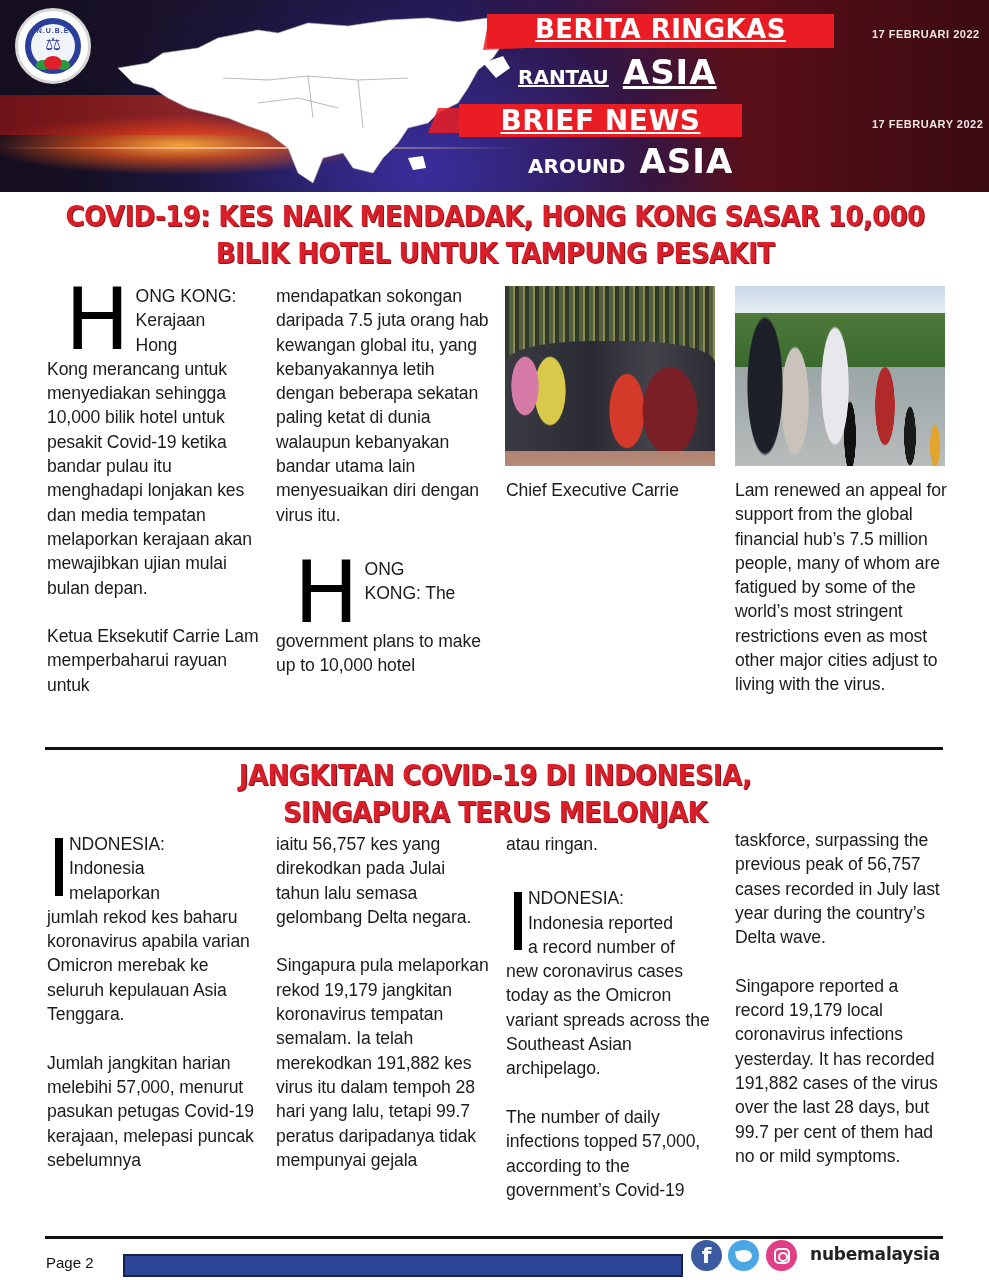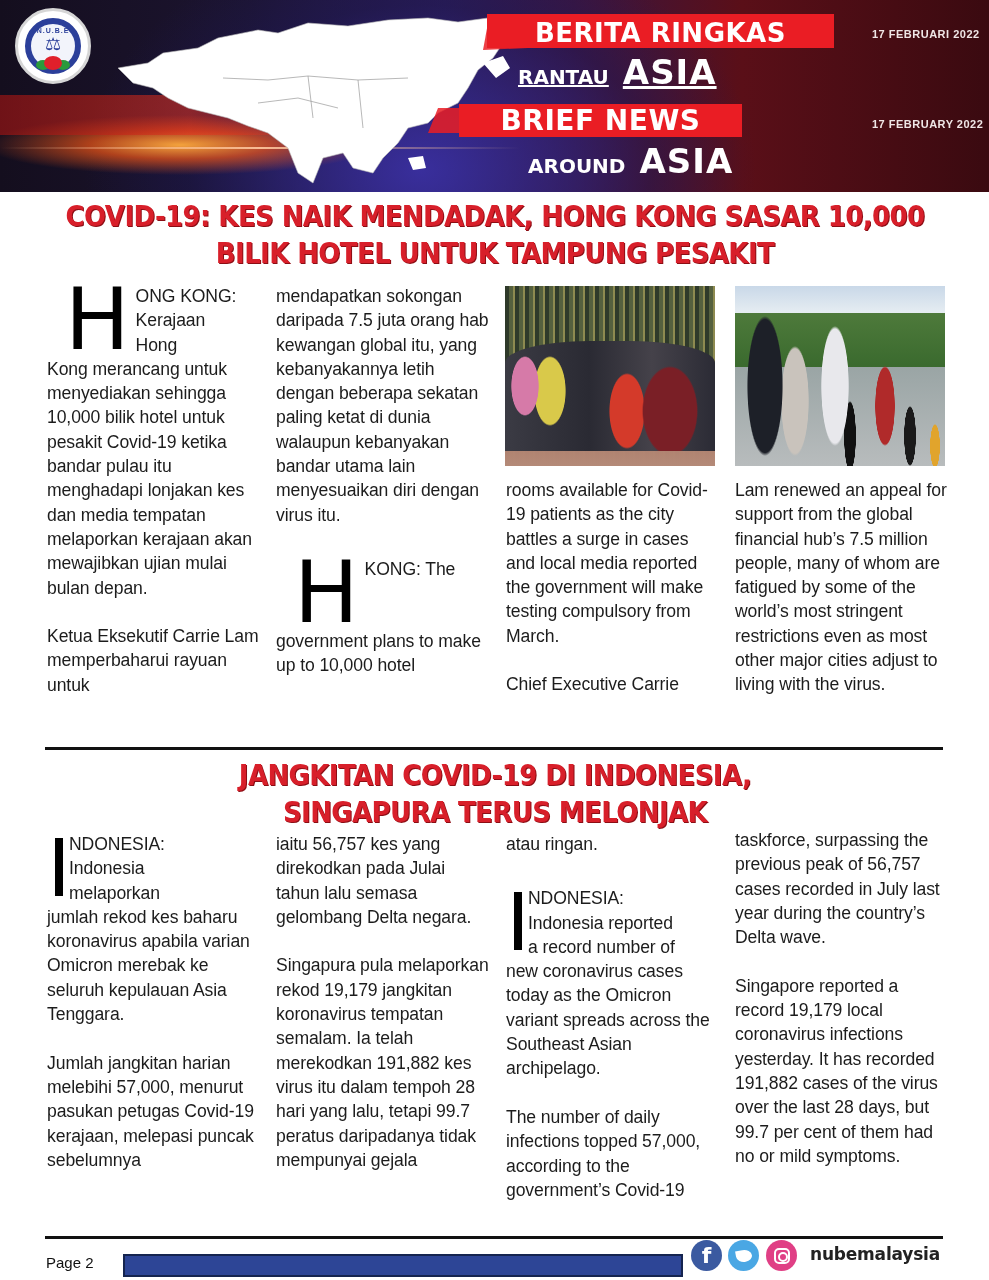--- a/index.html
+++ b/index.html
@@ -34,21 +34,21 @@
     width: 56px; height: 56px; border-radius: 50%; border: 6px solid #2b3f9a; background: #f2f4fb;
     position: relative; display: flex; align-items: center; justify-content: center;
   }
   .logo-abbrev { position: absolute; top: 3px; left: 0; right: 0; text-align: center; font-size: 7px; letter-spacing: 1px; color: #2b3f9a; font-weight: bold; }
   .logo-flower { position: absolute; bottom: -2px; width: 18px; height: 14px; background: #e0202b; border-radius: 50%; box-shadow: -10px 2px 0 -2px #2a9a3c, 10px 2px 0 -2px #2a9a3c; }
   .logo-scale { font-size: 18px; color: #2b3f9a; line-height: 1; margin-top: -4px; }
 
   .bar-red {
     position: absolute; background: #ea1d24; color: #ffffff; font-weight: bold;
     font-family: "DejaVu Sans", sans-serif; letter-spacing: 0.5px;
-    display: flex; align-items: flex-end; justify-content: center;
+    display: flex; align-items: flex-start; justify-content: center; text-decoration: underline;
   }
   .bar1 { left: 487px; top: 14px; width: 347px; height: 34px; font-size: 26px; }
   .bar2 { left: 459px; top: 104px; width: 283px; height: 33px; font-size: 28px; }
   .sub-row { position: absolute; color: #fff; font-family: "DejaVu Sans", sans-serif; font-weight: bold; display: flex; align-items: baseline; }
   .sub1 { left: 518px; top: 48px; text-decoration: underline; }
   .sub2 { left: 528px; top: 137px; }
   .sub-small { font-size: 20px; margin-right: 14px; }
   .sub-big { font-size: 34px; line-height: 48px; letter-spacing: 1px; }
   .date { position: absolute; color: #f0e6e6; font-size: 11px; font-weight: bold; letter-spacing: 0.5px; }
   .date1 { left: 872px; top: 28px; }
@@ -177,34 +177,34 @@
   </div>
   <p>Kong merancang untuk menyediakan sehingga 10,000 bilik hotel untuk pesakit Covid-19 ketika bandar pulau itu menghadapi lonjakan kes dan media tempatan melaporkan kerajaan akan mewajibkan ujian mulai bulan depan.</p>
   <p>Ketua Eksekutif Carrie Lam memperbaharui rayuan untuk</p>
 </div>
 
 <div class="col" style="left:276px; top:284px;">
   <p>mendapatkan sokongan daripada 7.5 juta orang hab kewangan global itu, yang kebanyakannya letih dengan beberapa sekatan paling ketat di dunia walaupun kebanyakan bandar utama lain menyesuaikan diri dengan virus itu.</p>
   <div style="height:30px;"></div>
   <div class="dropcap-wrap">
     <span class="dropcap">H</span>
+    <div>ONG</div>
     <div>KONG: The</div>
   </div>
   <p style="clear:both; margin-top:0;">government plans to make up to 10,000 hotel</p>
 </div>
 
 <div class="photo photo1">
   <div class="crowd"></div>
 </div>
 <div class="photo photo2">
   <div class="people"></div>
 </div>
 
 <div class="col" style="left:506px; top:478px;">
-  <p>rooms available for Covid-19 patients as the city battles a surge in cases and local media reported the government will make testing compulsory from March.</p>
   <p>Chief Executive Carrie</p>
 </div>
 
 <div class="col" style="left:735px; top:478px;">
   <p>Lam renewed an appeal for support from the global financial hub’s 7.5 million people, many of whom are fatigued by some of the world’s most stringent restrictions even as most other major cities adjust to living with the virus.</p>
 </div>
 
 <div class="rule rule1"></div>
 
 <div class="headline headline2">

